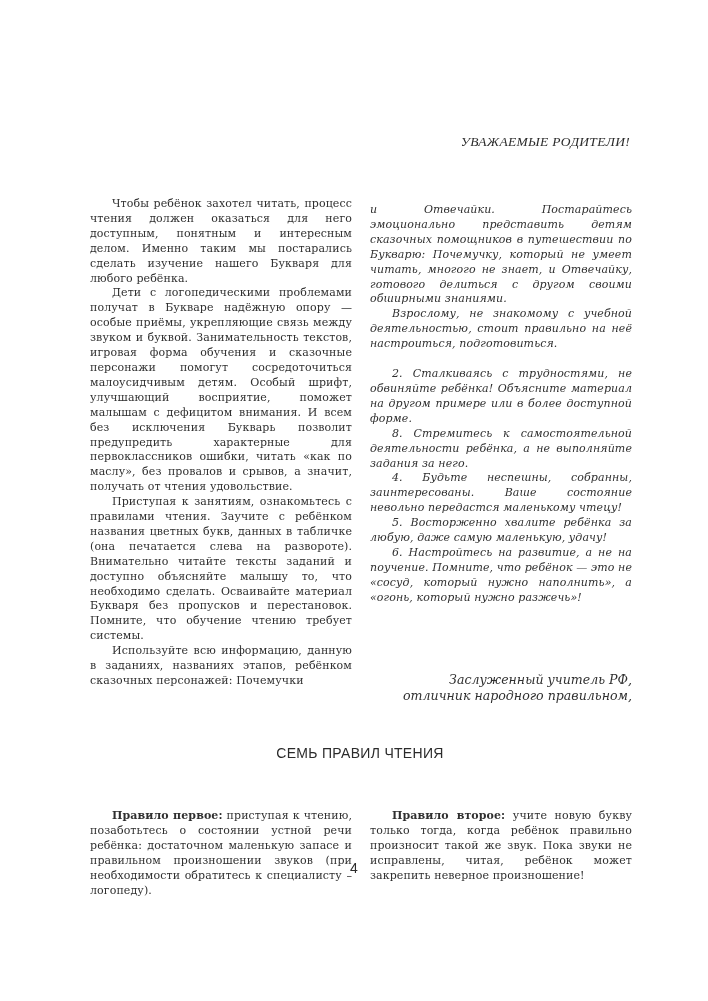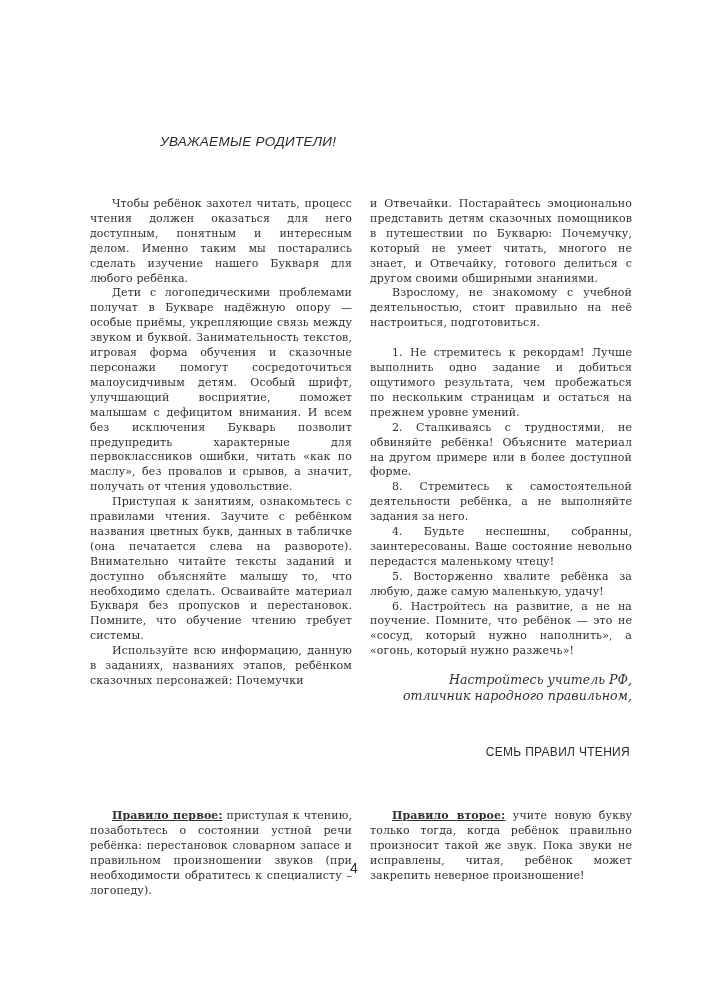--- a/index.html
+++ b/index.html
@@ -6,38 +6,38 @@
   body {
     width:708px; height:1001px; background:#ffffff; position:relative; overflow:hidden;
     font-family:"DejaVu Serif", serif; color:#333333;
   }
   .page { position:absolute; left:0; top:0; width:708px; height:1001px; }
   .heading-ital {
     position:absolute; left:90px; width:540px; top:134px; text-align:right;
     font-family:"Liberation Sans", sans-serif; font-style:italic; font-size:13.5px;
     letter-spacing:0.3px; color:#2b2b2b; padding-right:0px;
   }
-  .heading-ital span { display:inline-block; width:540px; text-align:left; padding-left:70px; box-sizing:border-box; }
+  .heading-ital span { display:inline-block; width:540px; text-align:right; padding-left:70px; box-sizing:border-box;font-family:Liberation Serif, serif; }
   .col {
     position:absolute; font-size:11px; line-height:14.9px; text-align:justify;
     letter-spacing:0.1px; color:#2f2f2f;margin-top:39px;
   }
   .col p { margin:0; text-indent:22px; }
   .col-left { left:90px; top:158px; width:262px; }
-  .col-right { left:370px; top:158px; width:262px; }
+  .col-right { left:370px; top:164px; width:262px;font-style:italic; }
   .gap { height:15px; }
-  .bold { font-weight:bold;text-decoration:underline; }
+  .bold { font-weight:bold; }
   .sub-title { text-indent:22px; font-weight:bold; margin:0; }
   .signature {
     position:absolute; right:76px; top:672px; text-align:right;
     font-family:"DejaVu Serif", serif; font-style:italic; font-size:12.6px; line-height:16px; color:#2f2f2f;
   }
   .sec-title {
-    position:absolute; left:90px; width:540px; top:745px; text-align:right;
-    font-family:"Liberation Sans", sans-serif; font-size:12px; letter-spacing:0.3px; color:#2b2b2b;
+    position:absolute; left:90px; width:540px; top:745px; text-align:center;
+    font-family:"Liberation Sans", sans-serif; font-size:14px; letter-spacing:0.3px; color:#2b2b2b;
   }
   .rule-left { left:90px; top:770px; width:262px; }
   .rule-right { left:370px; top:770px; width:262px; }
   .page-num {
     position:absolute; left:0; width:708px; top:860px; text-align:center;
     font-family:"Liberation Sans", sans-serif; font-size:14px; color:#2b2b2b;
   }
 </style>
 </head>
 <body>
@@ -50,37 +50,36 @@
     <p>Чтобы ребёнок захотел читать, процесс чтения должен оказаться для него доступным, понятным и интересным делом. Именно таким мы постарались сделать изучение нашего Букваря для любого ребёнка.</p>
     <p>Дети с логопедическими проблемами получат в Букваре надёжную опору — особые приёмы, укрепляющие связь между звуком и буквой. Занимательность текстов, игровая форма обучения и сказочные персонажи помогут сосредоточиться малоусидчивым детям. Особый шрифт, улучшающий восприятие, поможет малышам с дефицитом внимания. И всем без исключения Букварь позволит предупредить характерные для первоклассников ошибки, читать «как по маслу», без провалов и срывов, а значит, получать от чтения удовольствие.</p>
     <p>Приступая к занятиям, ознакомьтесь с правилами чтения. Заучите с ребёнком названия цветных букв, данных в табличке (она печатается слева на развороте). Внимательно читайте тексты заданий и доступно объясняйте малышу то, что необходимо сделать. Осваивайте материал Букваря без пропусков и перестановок. Помните, что обучение чтению требует системы.</p>
     <p>Используйте всю информацию, данную в заданиях, названиях этапов, ребёнком сказочных персонажей: Почемучки</p>
   </div>
 
   <div class="col col-right">
     <p style="text-indent:0">и Отвечайки. Постарайтесь эмоционально представить детям сказочных помощников в путешествии по Букварю: Почемучку, который не умеет читать, многого не знает, и Отвечайку, готового делиться с другом своими обширными знаниями.</p>
     <p>Взрослому, не знакомому с учебной деятельностью, стоит правильно на неё настроиться, подготовиться.</p>
     <div class="gap"></div>
-    <p>1. Не стремитесь к рекордам! Лучше выполнить одно задание и добиться ощутимого результата, чем пробежаться по нескольким страницам и остаться на прежнем уровне умений.</p>
     <p>2. Сталкиваясь с трудностями, не обвиняйте ребёнка! Объясните материал на другом примере или в более доступной форме.</p>
     <p>8. Стремитесь к самостоятельной деятельности ребёнка, а не выполняйте задания за него.</p>
     <p>4. Будьте неспешны, собранны, заинтересованы. Ваше состояние невольно передастся маленькому чтецу!</p>
     <p>5. Восторженно хвалите ребёнка за любую, даже самую маленькую, удачу!</p>
     <p>6. Настройтесь на развитие, а не на поучение. Помните, что ребёнок — это не «сосуд, который нужно наполнить», а «огонь, который нужно разжечь»!</p>
   </div>
 
   <div class="signature">
-    <div>Настройтесь учитель РФ,</div>
+    <div>Заслуженный учитель РФ,</div>
     <div>отличник народного правильном,</div>
   </div>
 
   <div class="sec-title">СЕМЬ ПРАВИЛ ЧТЕНИЯ</div>
 
   <div class="col rule-left">
-    <p><span class="bold">Правило первое:</span><span> приступая к чтению, позаботьтесь о состоянии устной речи ребёнка: перестановок словарном запасе и правильном произношении звуков (при необходимости обратитесь к специалисту – логопеду).</span></p>
+    <p><span class="bold">Правило первое:</span><span> приступая к чтению, позаботьтесь о состоянии устной речи ребёнка: достаточном маленькую запасе и правильном произношении звуков (при необходимости обратитесь к специалисту – логопеду).</span></p>
   </div>
 
   <div class="col rule-right">
     <p><span class="bold">Правило второе:</span><span> учите новую букву только тогда, когда ребёнок правильно произносит такой же звук. Пока звуки не исправлены, читая, ребёнок может закрепить неверное произношение!</span></p>
   </div>
 
   <div class="page-num">4</div>
 </div>
 
 </body></html>

